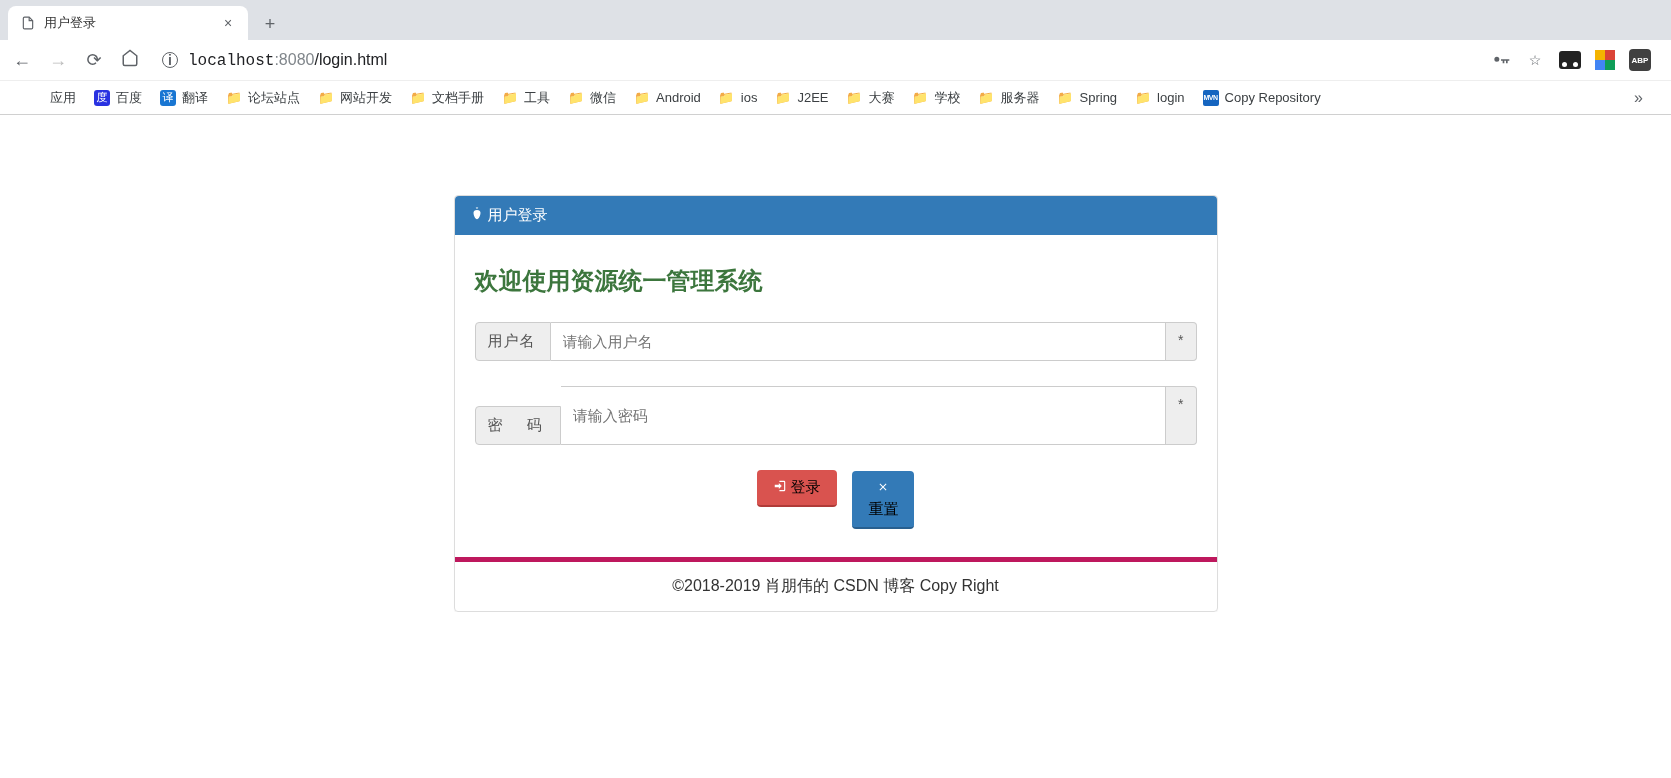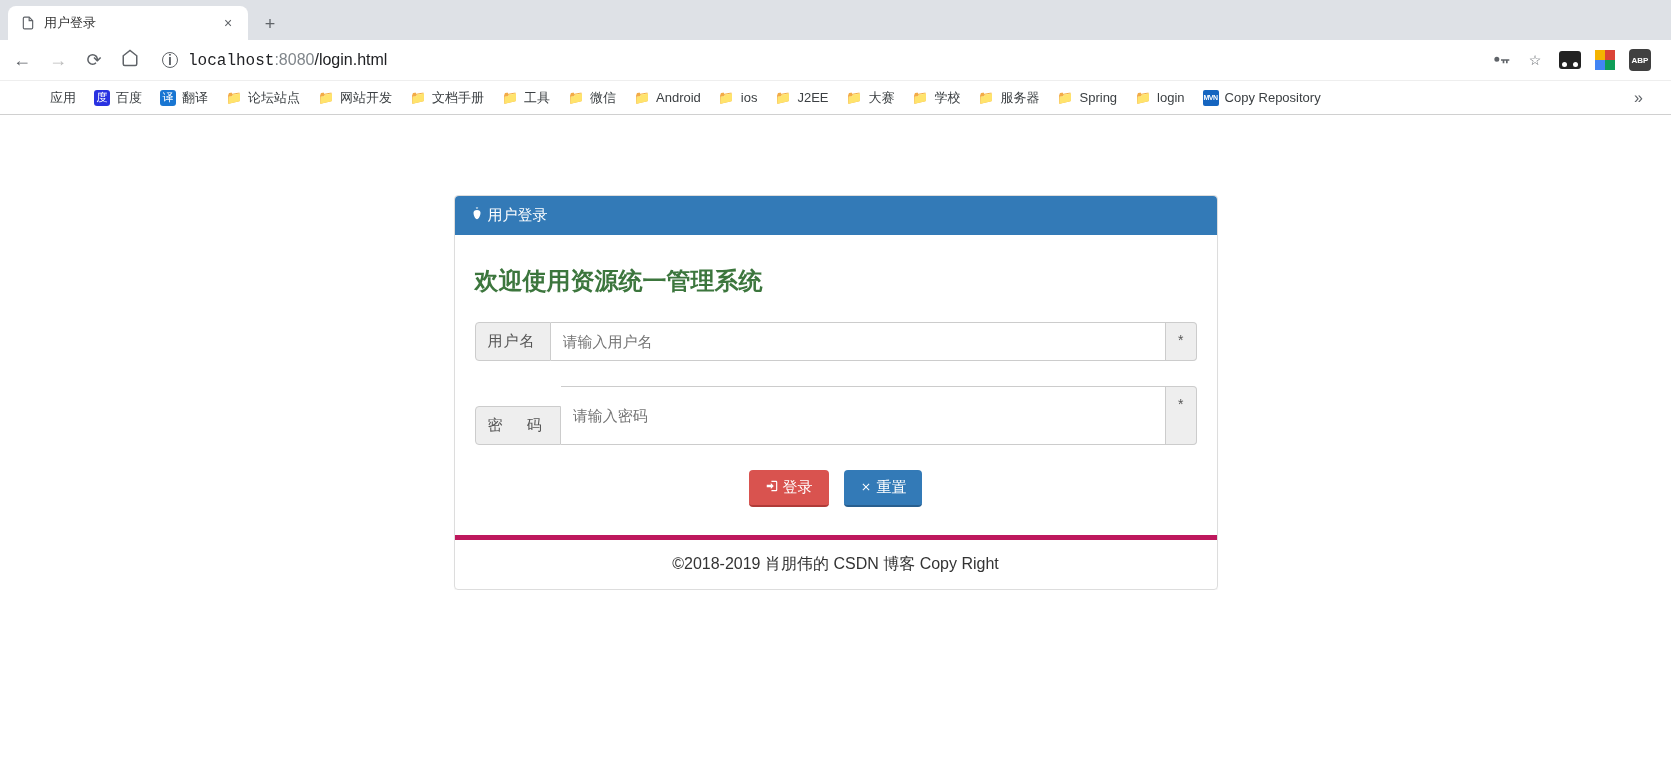--- a/index.html
+++ b/index.html
@@ -271,31 +271,32 @@
       padding-bottom: 8px;
     }
     .btn {
       display: inline-flex;
       align-items: center;
       gap: 4px;
       padding: 8px 16px;
       font-size: 15px;
       border-radius: 4px;
       border: none;
-      color: #ffffff;
+      color: #000000;
       cursor: pointer;
     }
     .btn-danger {
       background: #d9534f;
       border-bottom: 2px solid #b03b38;
       margin-right: 12px;
     }
     .btn-primary {
       background: #337ab7;
       border-bottom: 2px solid #285f8f;
+      flex-direction: column;
     }
     
     .panel-footer {
       border-top: 5px solid #be185d;
       padding: 14px;
       text-align: center;
       font-size: 16px;
       color: #333;
     }
   </style>

